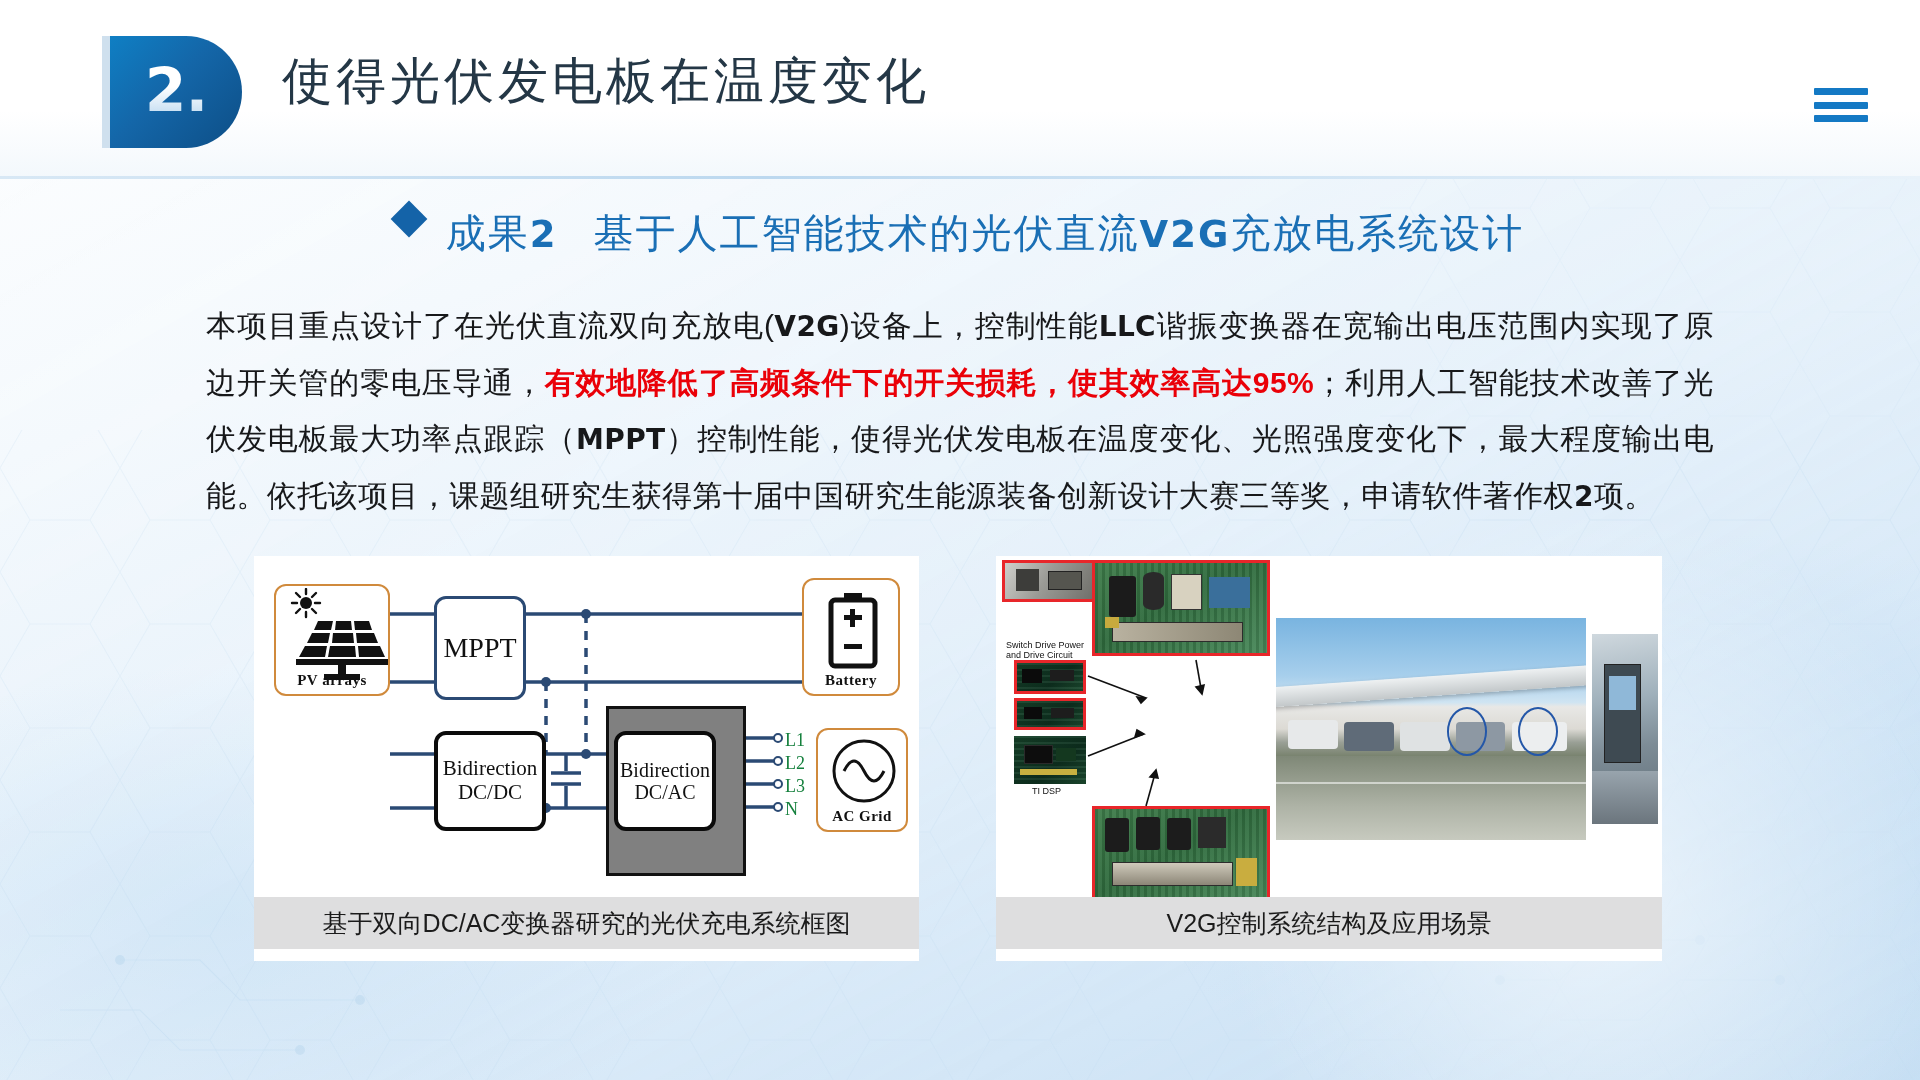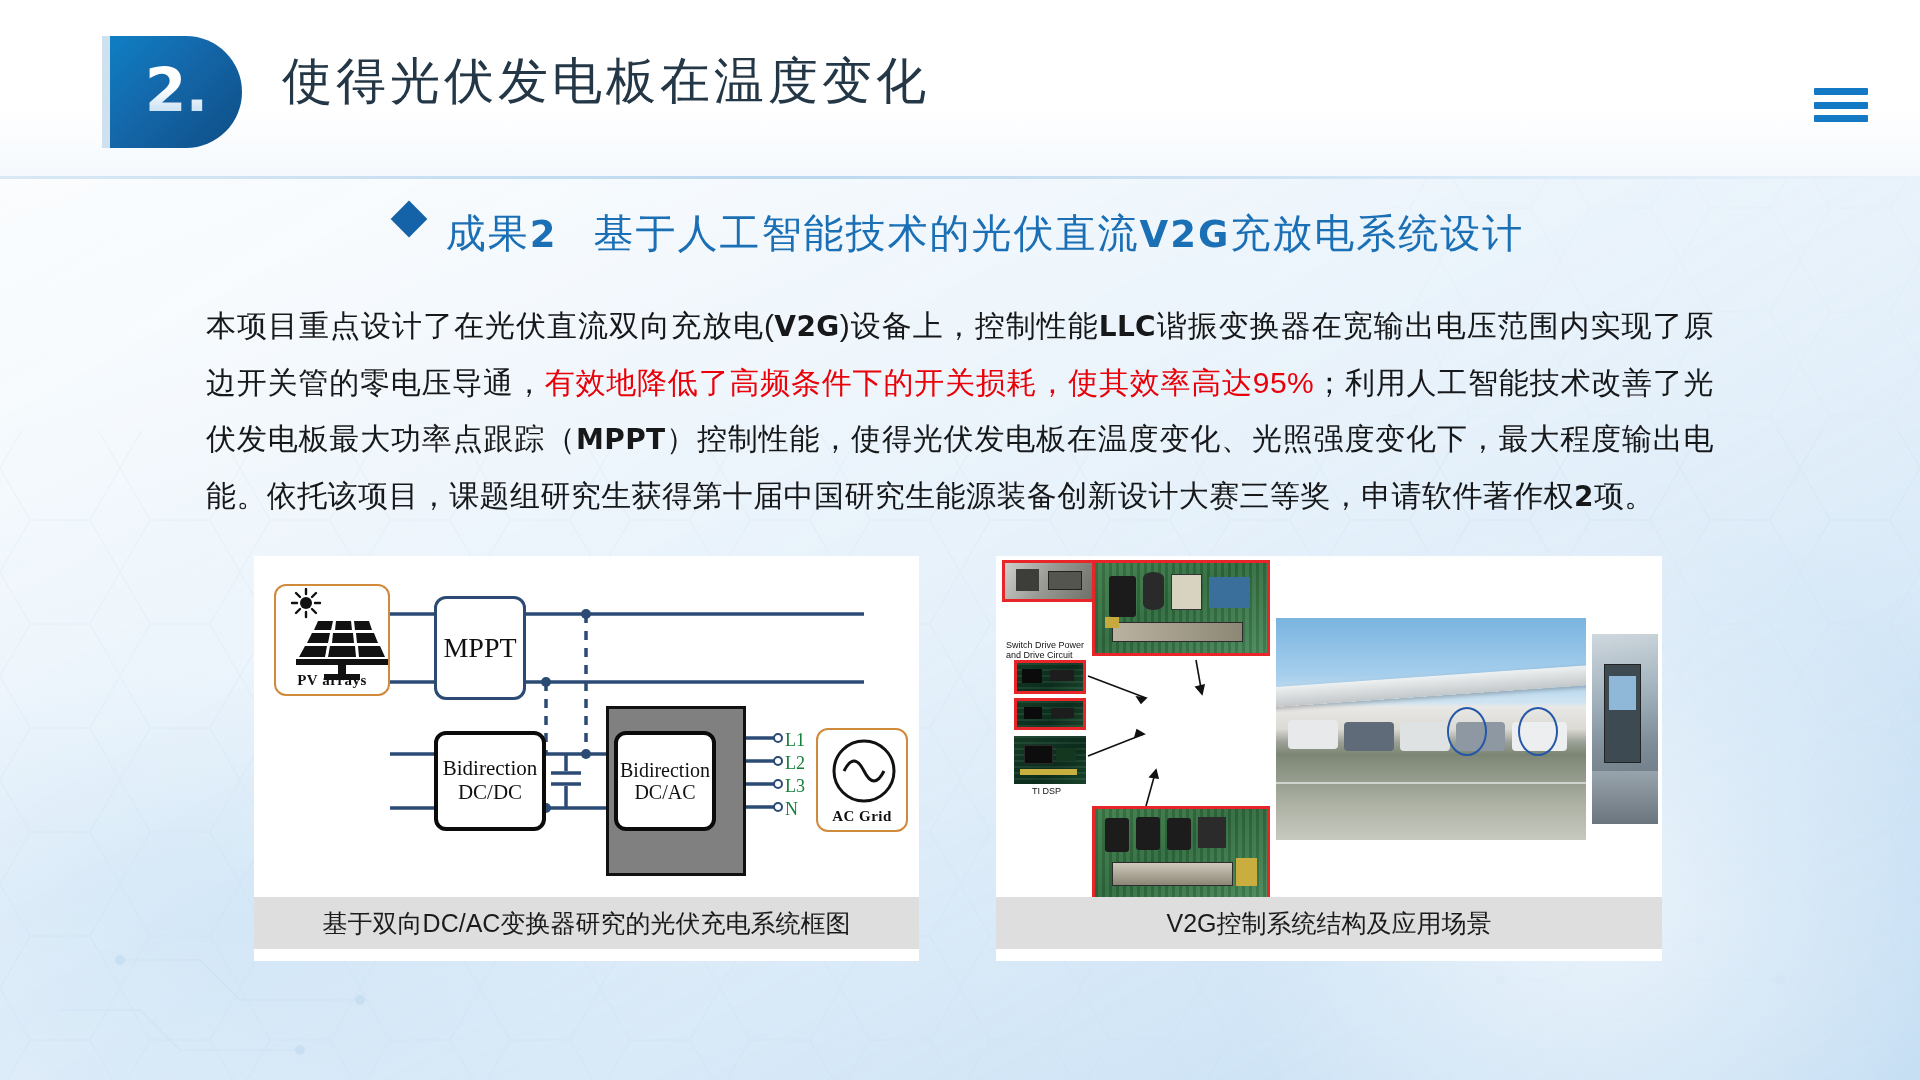--- a/index.html
+++ b/index.html
@@ -107,21 +107,21 @@
   }
   .body-text {
     font-family:"Liberation Sans", sans-serif;
     font-size:30px;
     line-height:56px;
     color:#17181a;
     text-align:justify;
     letter-spacing:.4px;
   }
   .body-text b { font-family:"DejaVu Sans", sans-serif; font-weight:bold; font-size:28px; }
-  .hl { color:#ea0008; font-weight:normal; }
+  .hl { color:#ea0008; font-weight:bold; }
 
   
   .fig-left {
     position:absolute; left:254px; top:556px;
     width:665px; height:405px;
     background:#ffffff;
   }
   .fig-right {
     position:absolute; left:996px; top:556px;
     width:666px; height:405px;
@@ -355,20 +355,34 @@
             </g>
           </g>
         </svg>
         <div class="card-label">PV arrays</div>
       </div>
 
       <div class="box-round" style="left:180px;top:40px;width:92px;height:104px;">
         <span style="font-size:28px;">MPPT</span>
       </div>
 
+      <div class="card" style="left:548px;top:22px;width:98px;height:118px;">
+        <svg width="98" height="98" viewBox="0 0 98 98" style="position:absolute;left:0;top:4px;">
+          <g fill="none" stroke="#111" stroke-width="5">
+            <rect x="27" y="16" width="44" height="66" rx="4"></rect>
+          </g>
+          <rect x="40" y="9" width="18" height="8" fill="#111"></rect>
+          <g fill="#111">
+            <rect x="40" y="31" width="18" height="5"></rect>
+            <rect x="46" y="25" width="5" height="18"></rect>
+            <rect x="40" y="60" width="18" height="5"></rect>
+          </g>
+        </svg>
+        <div class="card-label">Battery</div>
+      </div>
 
 
       <div class="box-round box-black" style="left:180px;top:175px;width:112px;height:100px;font-size:21px;">
         <div>
           <div>Bidirection</div>
           <div>DC/DC</div>
         </div>
       </div>
 
       <div class="box-round box-black" style="left:360px;top:175px;width:102px;height:100px;font-size:20px;">

